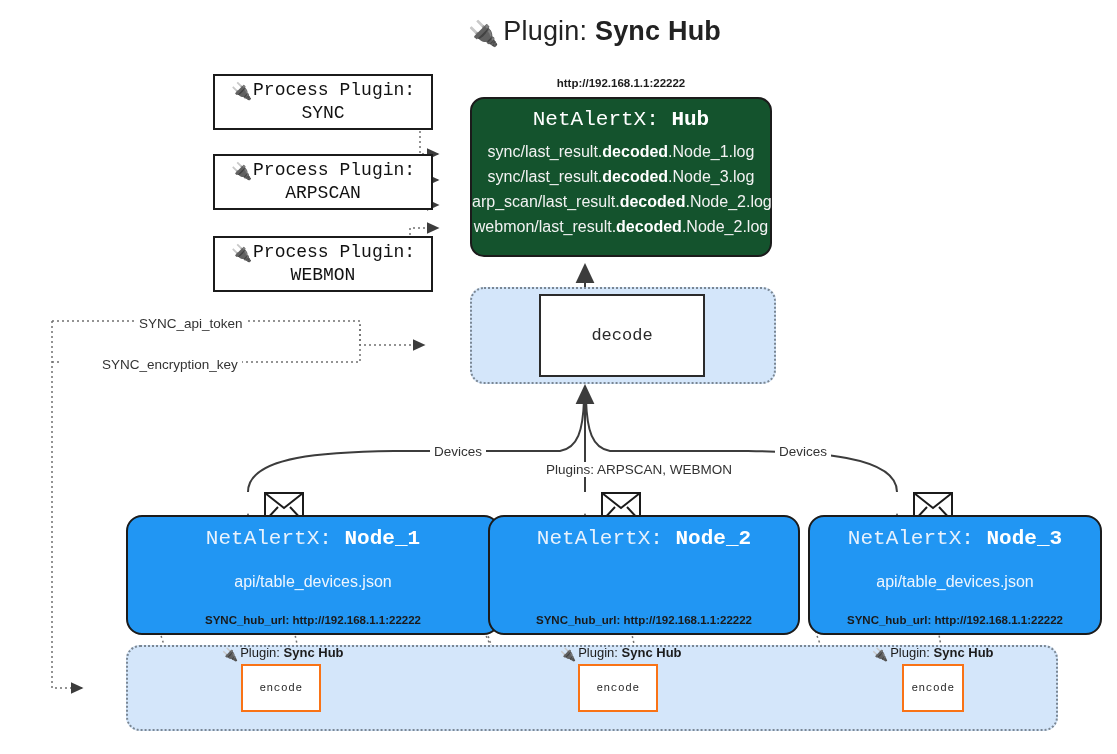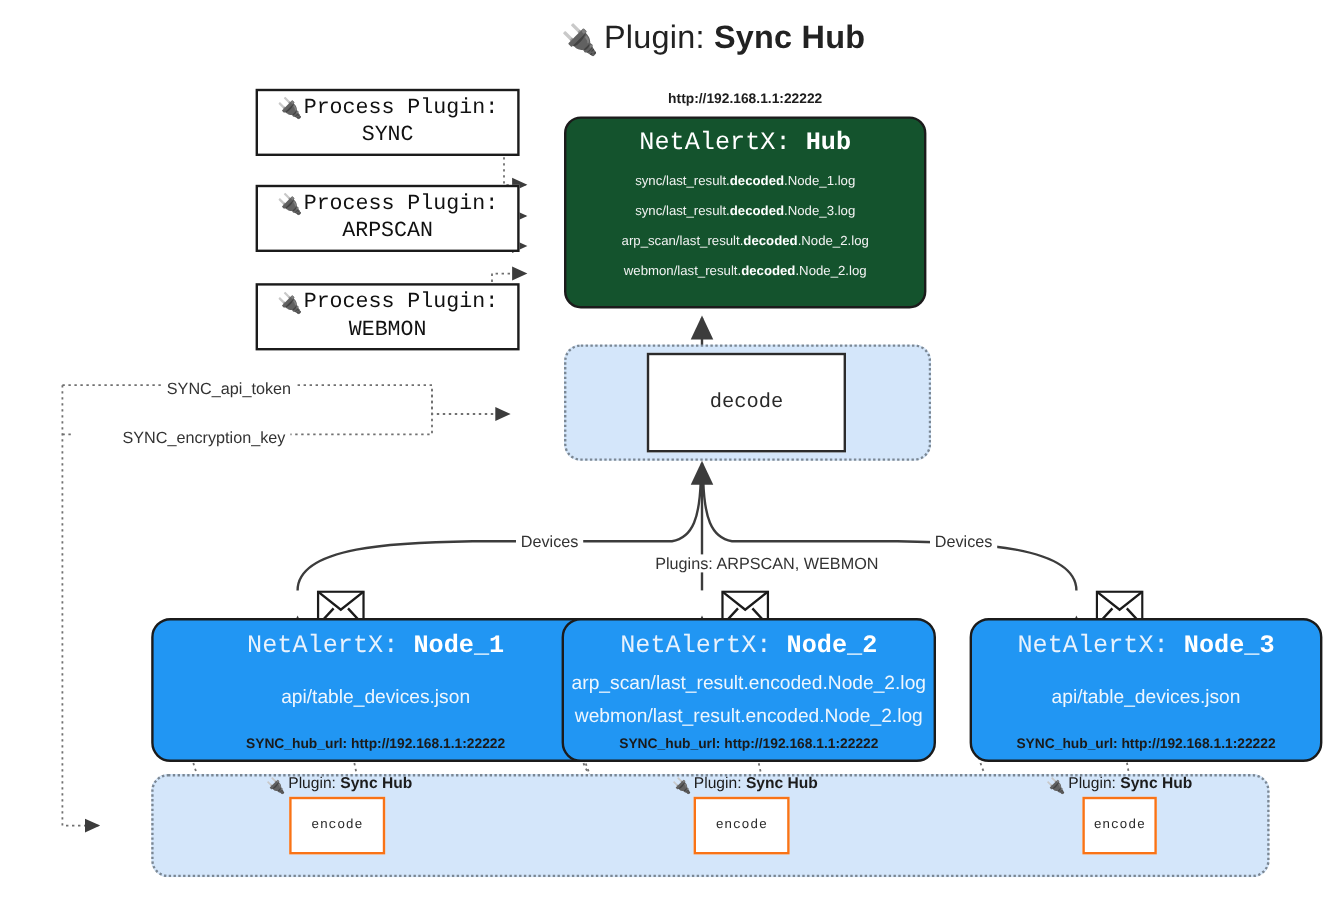--- a/index.html
+++ b/index.html
@@ -43,21 +43,21 @@
     background:#14532d;border:2px solid #1b1b1b;border-radius:14px;
     padding-top:9px;
   }
   #hub .hubtitle{
     text-align:center;color:#ffffff;font-size:21px;
     font-family:"Liberation Mono","DejaVu Sans Mono",monospace;
     margin-bottom:8px;
   }
   #hub .hubtitle b{font-weight:bold;}
   .hubline{
-    color:#f2f2f2;font-size:11px;line-height:25px;text-align:center;
+    color:#f2f2f2;font-size:16px;line-height:25px;text-align:center;
     white-space:nowrap;
   }
   .hubline b{color:#ffffff;font-weight:bold;}
 
   
   .bluewrap{
     background:#d4e6fa;border:2.5px dotted #7a8794;border-radius:14px;
   }
   #decode-wrap{left:434px;top:287px;width:306px;height:97px;}
   #decode{
@@ -81,21 +81,21 @@
   }
   .node .ntitle b{color:#ffffff;font-weight:bold;}
   .node .nline{
     text-align:center;font-size:16px;color:#eef6fe;line-height:28px;white-space:nowrap;
   }
   .node .nfoot{
     position:absolute;left:0;bottom:7px;width:100%;text-align:center;
     font-size:11.5px;font-weight:bold;color:#1a1a1a;white-space:nowrap;
   }
   #node1{left:90px;top:515px;width:374px;height:120px;}
-  #node2{left:432px;top:515px;width:312px;height:120px;}
+  #node2{left:452px;top:515px;width:312px;height:120px;}
   #node3{left:772px;top:515px;width:294px;height:120px;}
   #node1 .nbody{margin-top:18px;}
   #node3 .nbody{margin-top:18px;}
   #node2 .nbody{margin-top:6px;}
 
   
   .encode{
     background:#ffffff;border:2px solid #f97316;
     display:flex;align-items:center;justify-content:center;
     font-family:"Liberation Mono","DejaVu Sans Mono",monospace;
@@ -267,24 +267,20 @@
       <div class="nline">api/table_devices.json</div>
     </div>
     <div class="nfoot">SYNC_hub_url: http://192.168.1.1:22222</div>
   </div>
 
   <div class="abs node" id="node2">
     <div class="ntitle">
       <span>NetAlertX:</span>
       <b>Node_2</b>
     </div>
-    <div class="nbody">
-      <div class="nline">arp_scan/last_result.encoded.Node_2.log</div>
-      <div class="nline">webmon/last_result.encoded.Node_2.log</div>
-    </div>
     <div class="nfoot">SYNC_hub_url: http://192.168.1.1:22222</div>
   </div>
 
   <div class="abs node" id="node3">
     <div class="ntitle">
       <span>NetAlertX:</span>
       <b>Node_3</b>
     </div>
     <div class="nbody">
       <div class="nline">api/table_devices.json</div>

